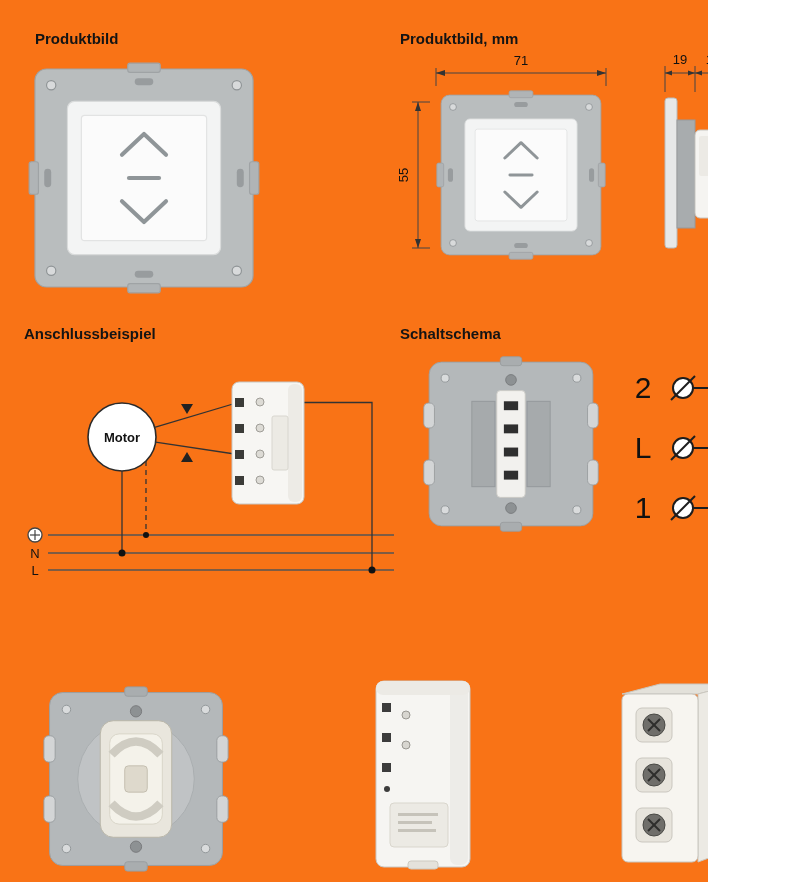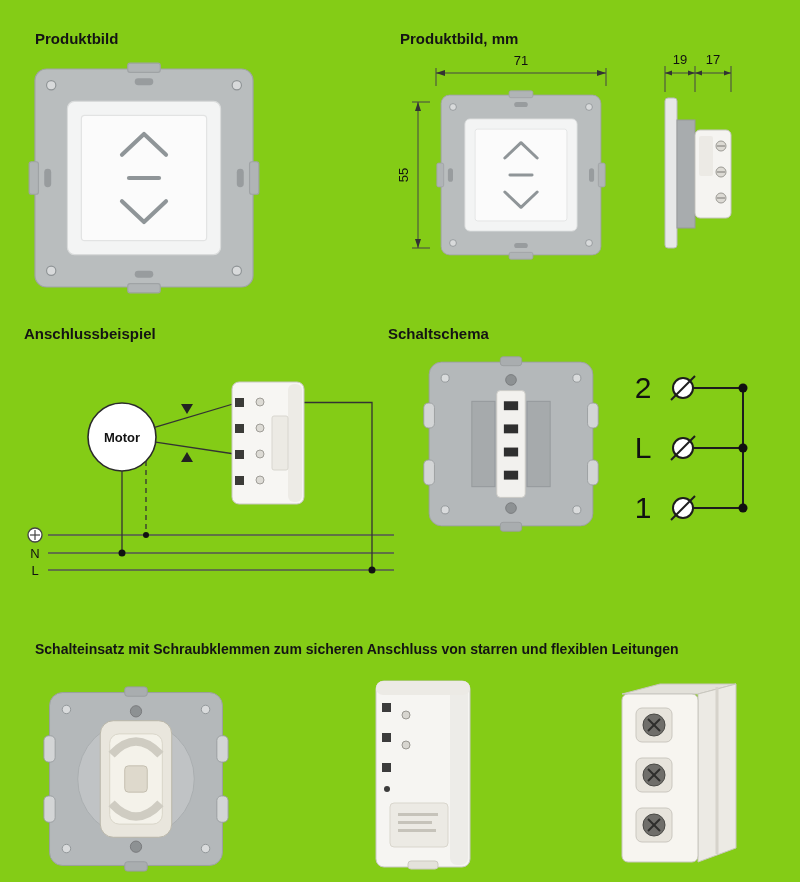--- a/index.html
+++ b/index.html
@@ -1,17 +1,17 @@
 <!DOCTYPE html>
 <html><head>
 <meta charset="utf-8">
 <style>
   html,body{margin:0;padding:0;background:#fff;}
   .page{
-    position:relative;width:800px;height:882px;background:#84cc16;
+    position:relative;width:708px;height:882px;background:#f97316;
     font-family:"Liberation Sans", sans-serif;color:#1b1b1b;overflow:hidden;
   }
   .hd{
     position:absolute;margin:0;font-size:15px;font-weight:bold;color:#141414;
     white-space:nowrap;
   }
   .hd.long{font-size:14px;}
   .fig{position:absolute;}
   svg text{font-family:"Liberation Sans", sans-serif;}
   .defs-holder{position:absolute;width:0;height:0;overflow:hidden;}
@@ -164,21 +164,21 @@
       <rect x="3" y="68" width="9" height="9" fill="#3b3b38"></rect>
       <rect x="3" y="94" width="9" height="9" fill="#3b3b38"></rect>
       <circle cx="28" cy="20" r="4" fill="#dddbd5" stroke="#a09e98"></circle>
       <circle cx="28" cy="46" r="4" fill="#dddbd5" stroke="#a09e98"></circle>
       <circle cx="28" cy="72" r="4" fill="#dddbd5" stroke="#a09e98"></circle>
       <circle cx="28" cy="98" r="4" fill="#dddbd5" stroke="#a09e98"></circle>
       <rect x="40" y="34" width="16" height="54" rx="2" fill="#eceae4" stroke="#d8d6cf"></rect>
     </g>
   </svg>
 
-  <h2 class="hd" style="left:388px;top:325px">Schaltschema</h2>
+  <h2 class="hd" style="left:400px;top:325px">Schaltschema</h2>
 
   <svg class="fig" style="left:422px;top:355px" width="178" height="178" viewBox="0 0 200 200">
     <use href="#sym-back-plate" x="0" y="0" width="200" height="200"></use>
     <rect x="56" y="52" width="26" height="96" fill="#a6aaac" stroke="#93979a"></rect>
     <rect x="118" y="52" width="26" height="96" fill="#a6aaac" stroke="#93979a"></rect>
     <rect x="84" y="40" width="32" height="120" rx="4" fill="#f2f1ee" stroke="#c9c8c3"></rect>
     <rect x="92" y="52" width="16" height="10" fill="#2f2f2f"></rect>
     <rect x="92" y="78" width="16" height="10" fill="#2f2f2f"></rect>
     <rect x="92" y="104" width="16" height="10" fill="#2f2f2f"></rect>
     <rect x="92" y="130" width="16" height="10" fill="#2f2f2f"></rect>
@@ -202,21 +202,20 @@
     <circle cx="58" cy="148" r="10" fill="#fff" stroke="#1d1d1d" stroke-width="2"></circle>
     <line x1="46" y1="160" x2="70" y2="136" stroke="#1d1d1d" stroke-width="2"></line>
     <line x1="68" y1="148" x2="118" y2="148" stroke="#1d1d1d" stroke-width="2"></line>
 
     <line x1="118" y1="28" x2="118" y2="148" stroke="#1d1d1d" stroke-width="2"></line>
     <circle cx="118" cy="28" r="4.5" fill="#111"></circle>
     <circle cx="118" cy="88" r="4.5" fill="#111"></circle>
     <circle cx="118" cy="148" r="4.5" fill="#111"></circle>
   </svg>
 
-  <h2 class="hd long" style="left:35px;top:641px">Schalteinsatz mit Schraubklemmen zum sicheren Anschluss von starren und flexiblen Leitungen</h2>
 
   <svg class="fig" style="left:42px;top:685px" width="188" height="188" viewBox="0 0 200 200">
     <use href="#sym-back-plate" x="0" y="0" width="200" height="200"></use>
     <circle cx="100" cy="100" r="62" fill="#c0c3c5" stroke="#a9adaf"></circle>
     <rect x="62" y="38" width="76" height="124" rx="14" fill="#e9e6dd" stroke="#b8b4a6"></rect>
     <rect x="72" y="52" width="56" height="96" rx="10" fill="#f4f2ea" stroke="#d8d4c8"></rect>
     <path d="M74,74 Q100,46 126,74" fill="none" stroke="#cfccc2" stroke-width="9"></path>
     <path d="M74,126 Q100,154 126,126" fill="none" stroke="#cfccc2" stroke-width="9"></path>
     <rect x="88" y="86" width="24" height="28" rx="4" fill="#ded9cc" stroke="#c2bdae"></rect>
     <circle cx="100" cy="28" r="6" fill="#8d9193" stroke="#77797b"></circle>

